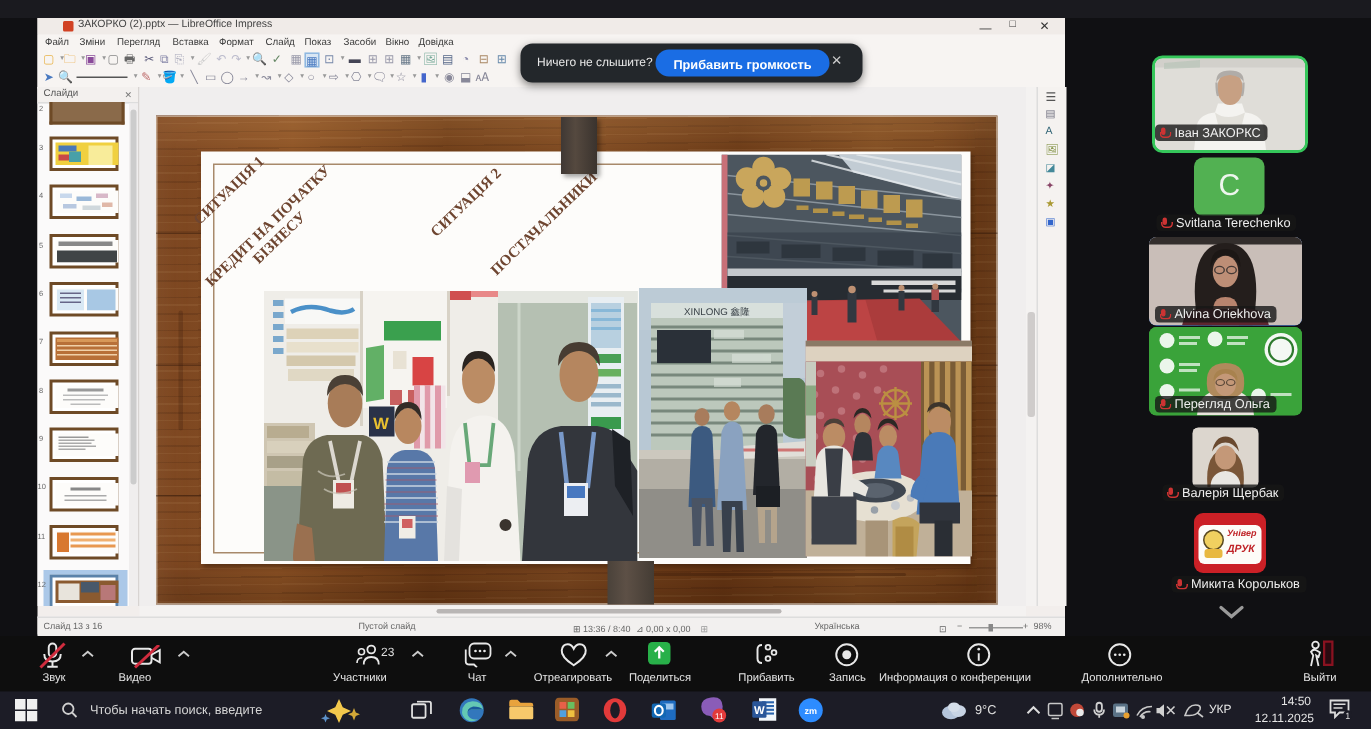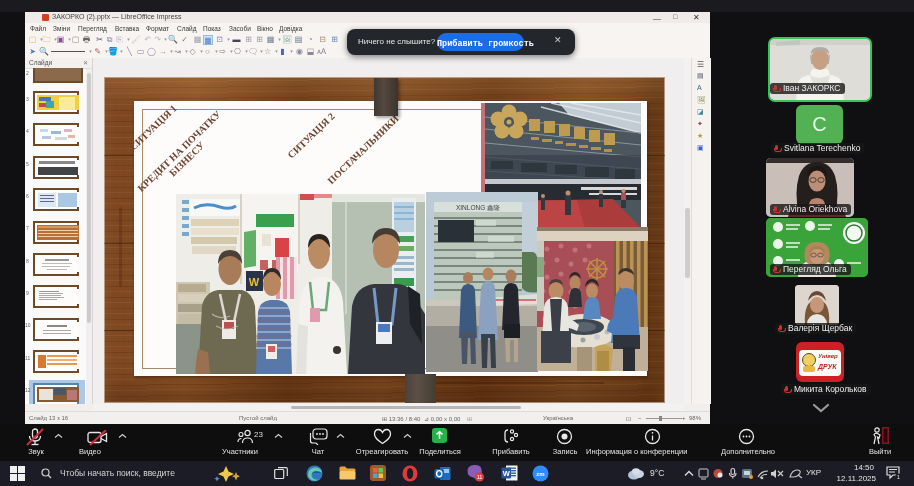--- a/index.html
+++ b/index.html
@@ -615,21 +615,21 @@
       <span class="abs" style="left:613px;top:3px;">−</span>
       <div class="abs" style="left:621px;top:6px;width:36px;height:1px;background:#999;"></div>
       <div class="abs" style="left:634px;top:4px;width:3px;height:5px;background:#888;"></div>
       <span class="abs" style="left:657px;top:3px;">+</span>
       <span class="abs" style="left:664px;top:3px;">98%</span>
     </div>
   </div>
 
   <div class="abs" style="left:347px;top:29px;width:228px;height:26px;background:#23272b;border-radius:8px;box-shadow:0 2px 6px rgba(0,0,0,.5);">
     <span class="abs" style="left:11px;top:8px;font-size:8px;color:#e8e8e8;white-space:nowrap;">Ничего не слышите?</span>
-    <div class="abs" style="left:90px;top:4px;width:87px;height:18px;background:#1a6de4;border-radius:9px;text-align:left;font-family:Liberation Mono, monospace;">
+    <div class="abs" style="left:90px;top:4px;width:116px;height:18px;background:#1a6de4;border-radius:9px;text-align:center;">
       <span style="font-size:8.5px;color:#fff;font-weight:bold;white-space:nowrap;line-height:18px;">Прибавить громкость</span>
     </div>
     <span class="abs" style="left:207px;top:6px;font-size:9px;color:#ccc;">✕</span>
   </div>
 
   <div id="zpanel">
 
     <div class="abs" style="left:768px;top:37px;width:104px;height:65px;border:2px solid #35c65a;border-radius:7px;overflow:hidden;box-sizing:border-box;background:#e8e6e2;">
       <svg width="100" height="61" viewBox="0 0 100 61">
         <rect width="100" height="61" fill="#dfddd8"></rect>
@@ -642,21 +642,21 @@
         <path d="M41 16 Q41 22 42 25 M59 16 Q59 22 58 25" stroke="#b0aca8" stroke-width="1.5" fill="none"></path>
       </svg>
       <div class="zlabel" style="left:0px;top:44px;">Іван ЗАКОРКС</div>
     </div>
 
     <div class="abs" style="left:796px;top:105px;width:47px;height:39px;background:#52b152;border-radius:6px;">
       <div class="abs" style="left:0;top:8px;width:47px;text-align:center;font-size:20px;color:#eef6ee;">C</div>
     </div>
     <div class="zlabel" style="left:771px;top:143px;">Svitlana Terechenko</div>
 
-    <div class="abs" style="left:766px;top:158px;width:88px;height:59px;border-radius:5px;overflow:hidden;background:#3b82f6;">
+    <div class="abs" style="left:766px;top:158px;width:102px;height:59px;border-radius:5px;overflow:hidden;background:#3b82f6;">
       <svg width="102" height="59" viewBox="0 0 102 59">
         <rect width="102" height="59" fill="#c9beb8"></rect>
         <rect x="0" y="0" width="102" height="5" fill="#332e2c"></rect>
         <path d="M33 59 Q28 34 33 18 Q38 4 51 4 Q64 4 69 18 Q74 34 69 59 Z" fill="#241e1c"></path>
         <path d="M42 59 L43 46 Q44 40 51 40 Q58 40 59 46 L60 59 Z" fill="#b8846e"></path>
         <ellipse cx="51" cy="23" rx="8.5" ry="10.5" fill="#bd8e76"></ellipse>
         <path d="M41 20 Q41 8 51 8 Q61 8 61 20 Q58 12 51 12 Q44 12 41 20 Z" fill="#1c1715"></path>
         <ellipse cx="47" cy="22" rx="3.2" ry="2.4" fill="none" stroke="#443a36" stroke-width="0.9"></ellipse>
         <ellipse cx="55" cy="22" rx="3.2" ry="2.4" fill="none" stroke="#443a36" stroke-width="0.9"></ellipse>
         <path d="M22 59 L24 52 Q32 46 42 48 L60 48 Q70 46 78 52 L80 59 Z" fill="#5e262e"></path>

